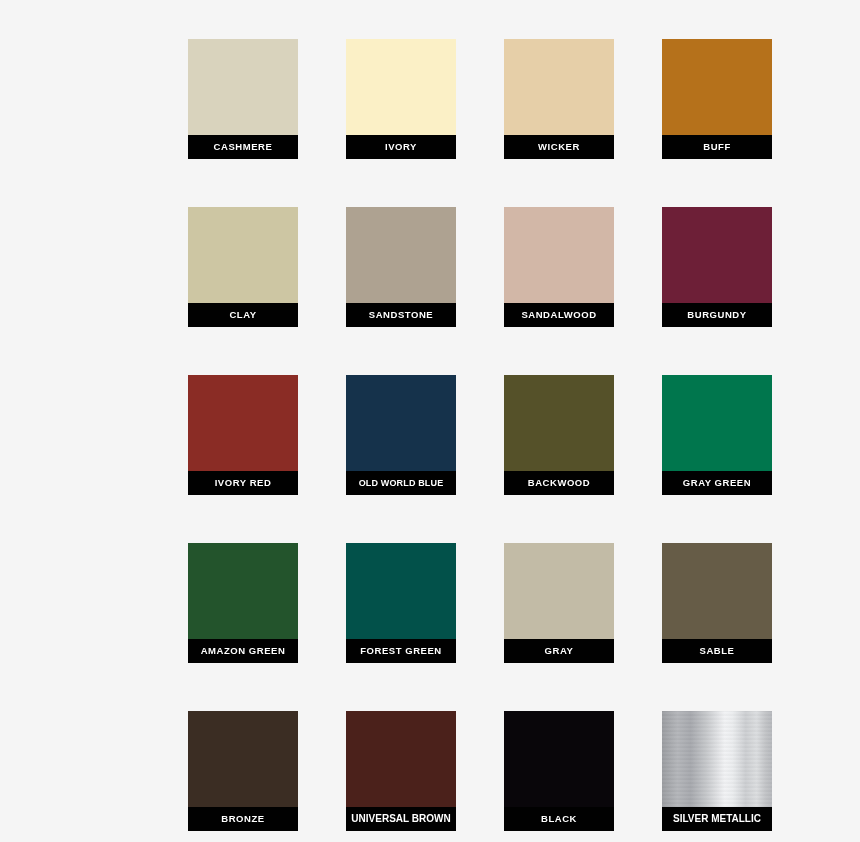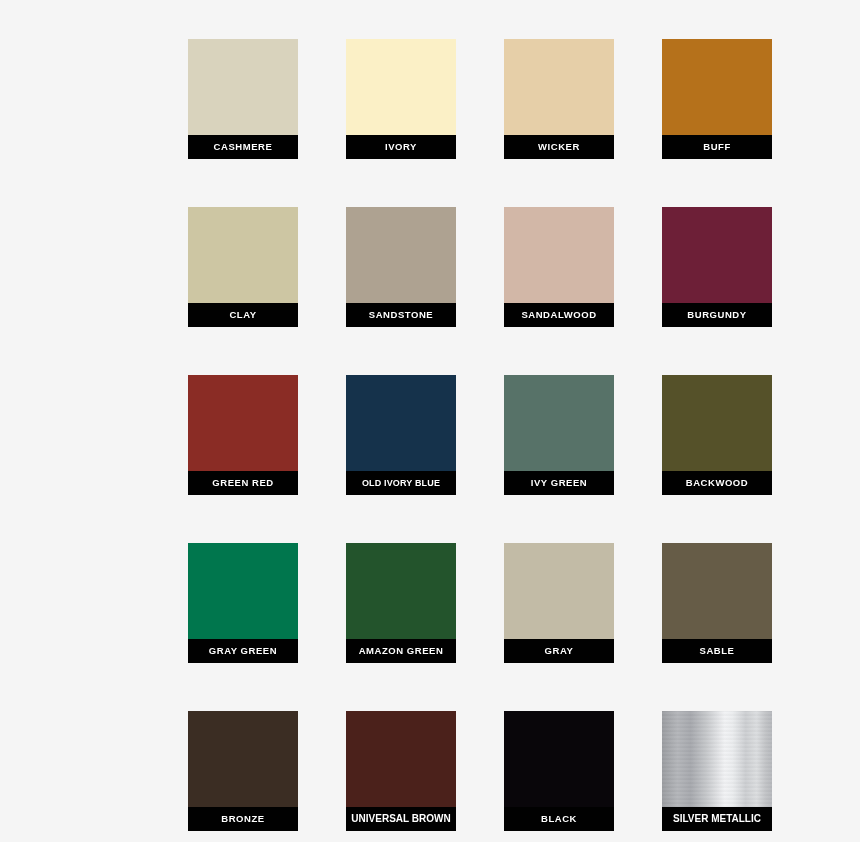--- a/index.html
+++ b/index.html
@@ -110,41 +110,41 @@
       <div class="swatch-card">
         <div class="swatch-chip" style="background: rgb(210, 183, 167);"></div>
         <div class="swatch-label">SANDALWOOD</div>
       </div>
       <div class="swatch-card">
         <div class="swatch-chip" style="background: rgb(109, 31, 55);"></div>
         <div class="swatch-label">BURGUNDY</div>
       </div>
       <div class="swatch-card">
         <div class="swatch-chip" style="background: rgb(138, 44, 37);"></div>
-        <div class="swatch-label">GREEN RED</div>
+        <div class="swatch-label">IVORY RED</div>
       </div>
       <div class="swatch-card">
         <div class="swatch-chip" style="background: rgb(21, 50, 75);"></div>
-        <div class="swatch-label tight">OLD IVORY BLUE</div>
-      </div>
-      <div class="swatch-card">
-        <div class="swatch-chip" style="background: rgb(87, 114, 104);"></div>
-        <div class="swatch-label">IVY GREEN</div>
+        <div class="swatch-label tight">OLD WORLD BLUE</div>
       </div>
       <div class="swatch-card">
         <div class="swatch-chip" style="background: rgb(85, 81, 41);"></div>
         <div class="swatch-label">BACKWOOD</div>
       </div>
       <div class="swatch-card">
         <div class="swatch-chip" style="background: rgb(0, 118, 77);"></div>
         <div class="swatch-label">GRAY GREEN</div>
       </div>
       <div class="swatch-card">
         <div class="swatch-chip" style="background: rgb(35, 84, 44);"></div>
         <div class="swatch-label">AMAZON GREEN</div>
+      </div>
+      <div class="swatch-card">
+        <div class="swatch-chip" style="background: rgb(2, 81, 74);"></div>
+        <div class="swatch-label">FOREST GREEN</div>
       </div>
       <div class="swatch-card">
         <div class="swatch-chip" style="background: rgb(194, 187, 166);"></div>
         <div class="swatch-label">GRAY</div>
       </div>
       <div class="swatch-card">
         <div class="swatch-chip" style="background: rgb(102, 92, 71);"></div>
         <div class="swatch-label">SABLE</div>
       </div>
       <div class="swatch-card">

